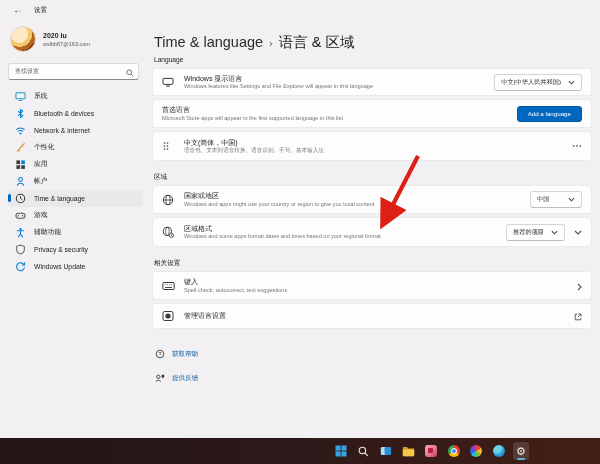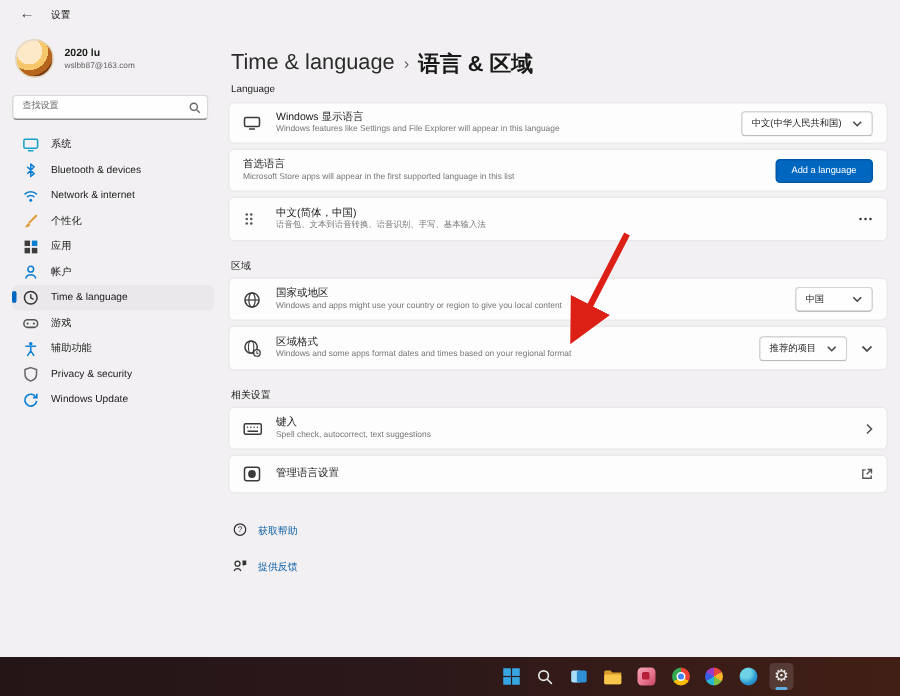--- a/index.html
+++ b/index.html
@@ -34,21 +34,21 @@
   .nav-item.selected::before { content:""; position:absolute; left:0; top:4.5px; bottom:4.5px;
               width:2.5px; border-radius:2px; background:#0067c0; }
   .nav-icon { width:11px; height:11px; flex:0 0 11px; display:flex; align-items:center; justify-content:center; }
   .nav-label { font-size:6.8px; color:#1b1b1b; white-space:nowrap; }
 
   
   .content { position:absolute; left:148px; top:20px; right:0; bottom:26px; padding:0 8px 0 4px; }
   .breadcrumb { margin-top:12px; height:20px; display:flex; align-items:center; gap:6px; padding-left:2px; }
   .crumb-root { font-size:14.5px; color:#2b2b2b; cursor:pointer; }
   .crumb-sep { font-size:11px; color:#5f5f5f; padding-top:1px; }
-  .crumb-current { font-size:14.5px; font-weight:bold; color:#1a1a1a; }
+  .crumb-current { font-size:14.5px; font-weight:normal; color:#1a1a1a; }
   .section-label { font-size:6.6px; color:#1b1b1b; margin:12px 0 3px 2px; height:9px; }
   .section-label.first { margin-top:4px; }
   .card { width:440px; background:#fdfdfd; border:1px solid #eaeaea; border-radius:4px;
           display:flex; align-items:center; padding:0 9px; margin-bottom:3px; }
   .card.h28{height:28px} .card.h29{height:29px} .card.h30{height:30px} .card.h26{height:26px}
   .card-icon { width:22px; flex:0 0 22px; display:flex; align-items:center; }
   .card-text { flex:1; min-width:0; padding-right:6px; }
   .card-title { font-size:7px; color:#1b1b1b; line-height:1.35; }
   .card-sub { font-size:5.6px; color:#777; line-height:1.3; }
   .select { display:inline-flex; align-items:center; gap:7px; background:#fefefe; border:1px solid #d4d4d4;

